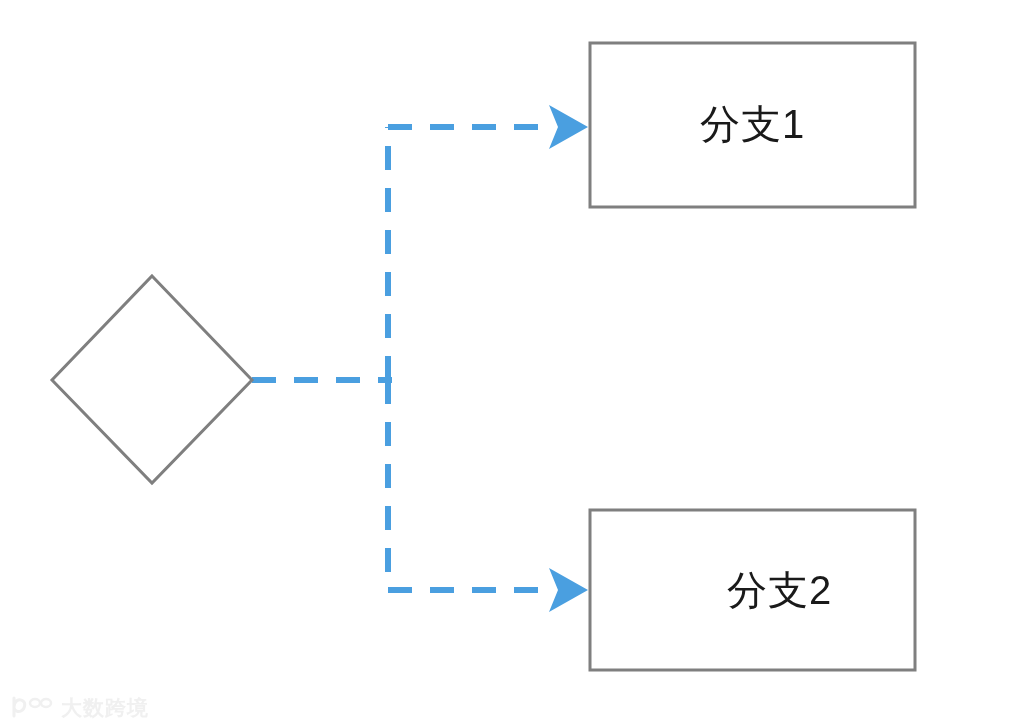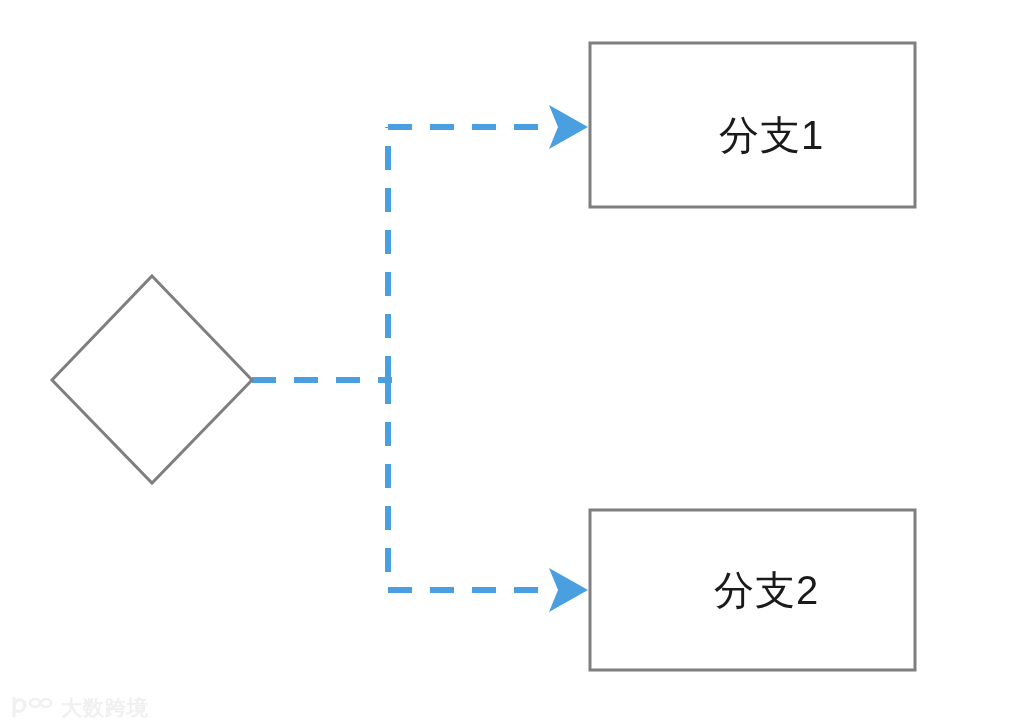--- a/index.html
+++ b/index.html
@@ -90,23 +90,23 @@
     </g>
 
     <polygon points="152,276 252,380 152,483 52,380" fill="#ffffff" stroke="#7f7f7f" stroke-width="3" stroke-linejoin="miter"></polygon>
 
     <rect x="590" y="43" width="325" height="164" fill="#ffffff" stroke="#7f7f7f" stroke-width="3"></rect>
 
     <rect x="590" y="510" width="325" height="160" fill="#ffffff" stroke="#7f7f7f" stroke-width="3"></rect>
   </svg>
 
 
-  <div class="node-label" style="left:590px; top:53px; width:325px; height:164px;margin-left:19px;">分支1</div>
+  <div class="node-label" style="left:590px; top:42px; width:325px; height:164px;">分支1</div>
 
-  <div class="node-label" style="left:604px; top:510px; width:325px; height:160px;">分支2</div>
+  <div class="node-label" style="left:617px; top:510px; width:325px; height:160px;">分支2</div>
 
   <div id="watermark">
     <svg class="wm-logo" width="44" height="24" viewBox="0 0 44 24" xmlns="http://www.w3.org/2000/svg">
       <path d="M4 3 L4 21 M4 12 C4 6 9 3 13 6 C16 8 15 14 11 16 C8 17.5 5 16 4 13" fill="none" stroke="#f0f0f0" stroke-width="3" stroke-linecap="round"></path>
       <ellipse cx="25" cy="8" rx="5" ry="4" fill="none" stroke="#f0f0f0" stroke-width="2.5"></ellipse>
       <ellipse cx="36" cy="8" rx="5" ry="4" fill="none" stroke="#f0f0f0" stroke-width="2.5"></ellipse>
     </svg>
     <span class="wm-text">大数跨境</span>
   </div>
 

